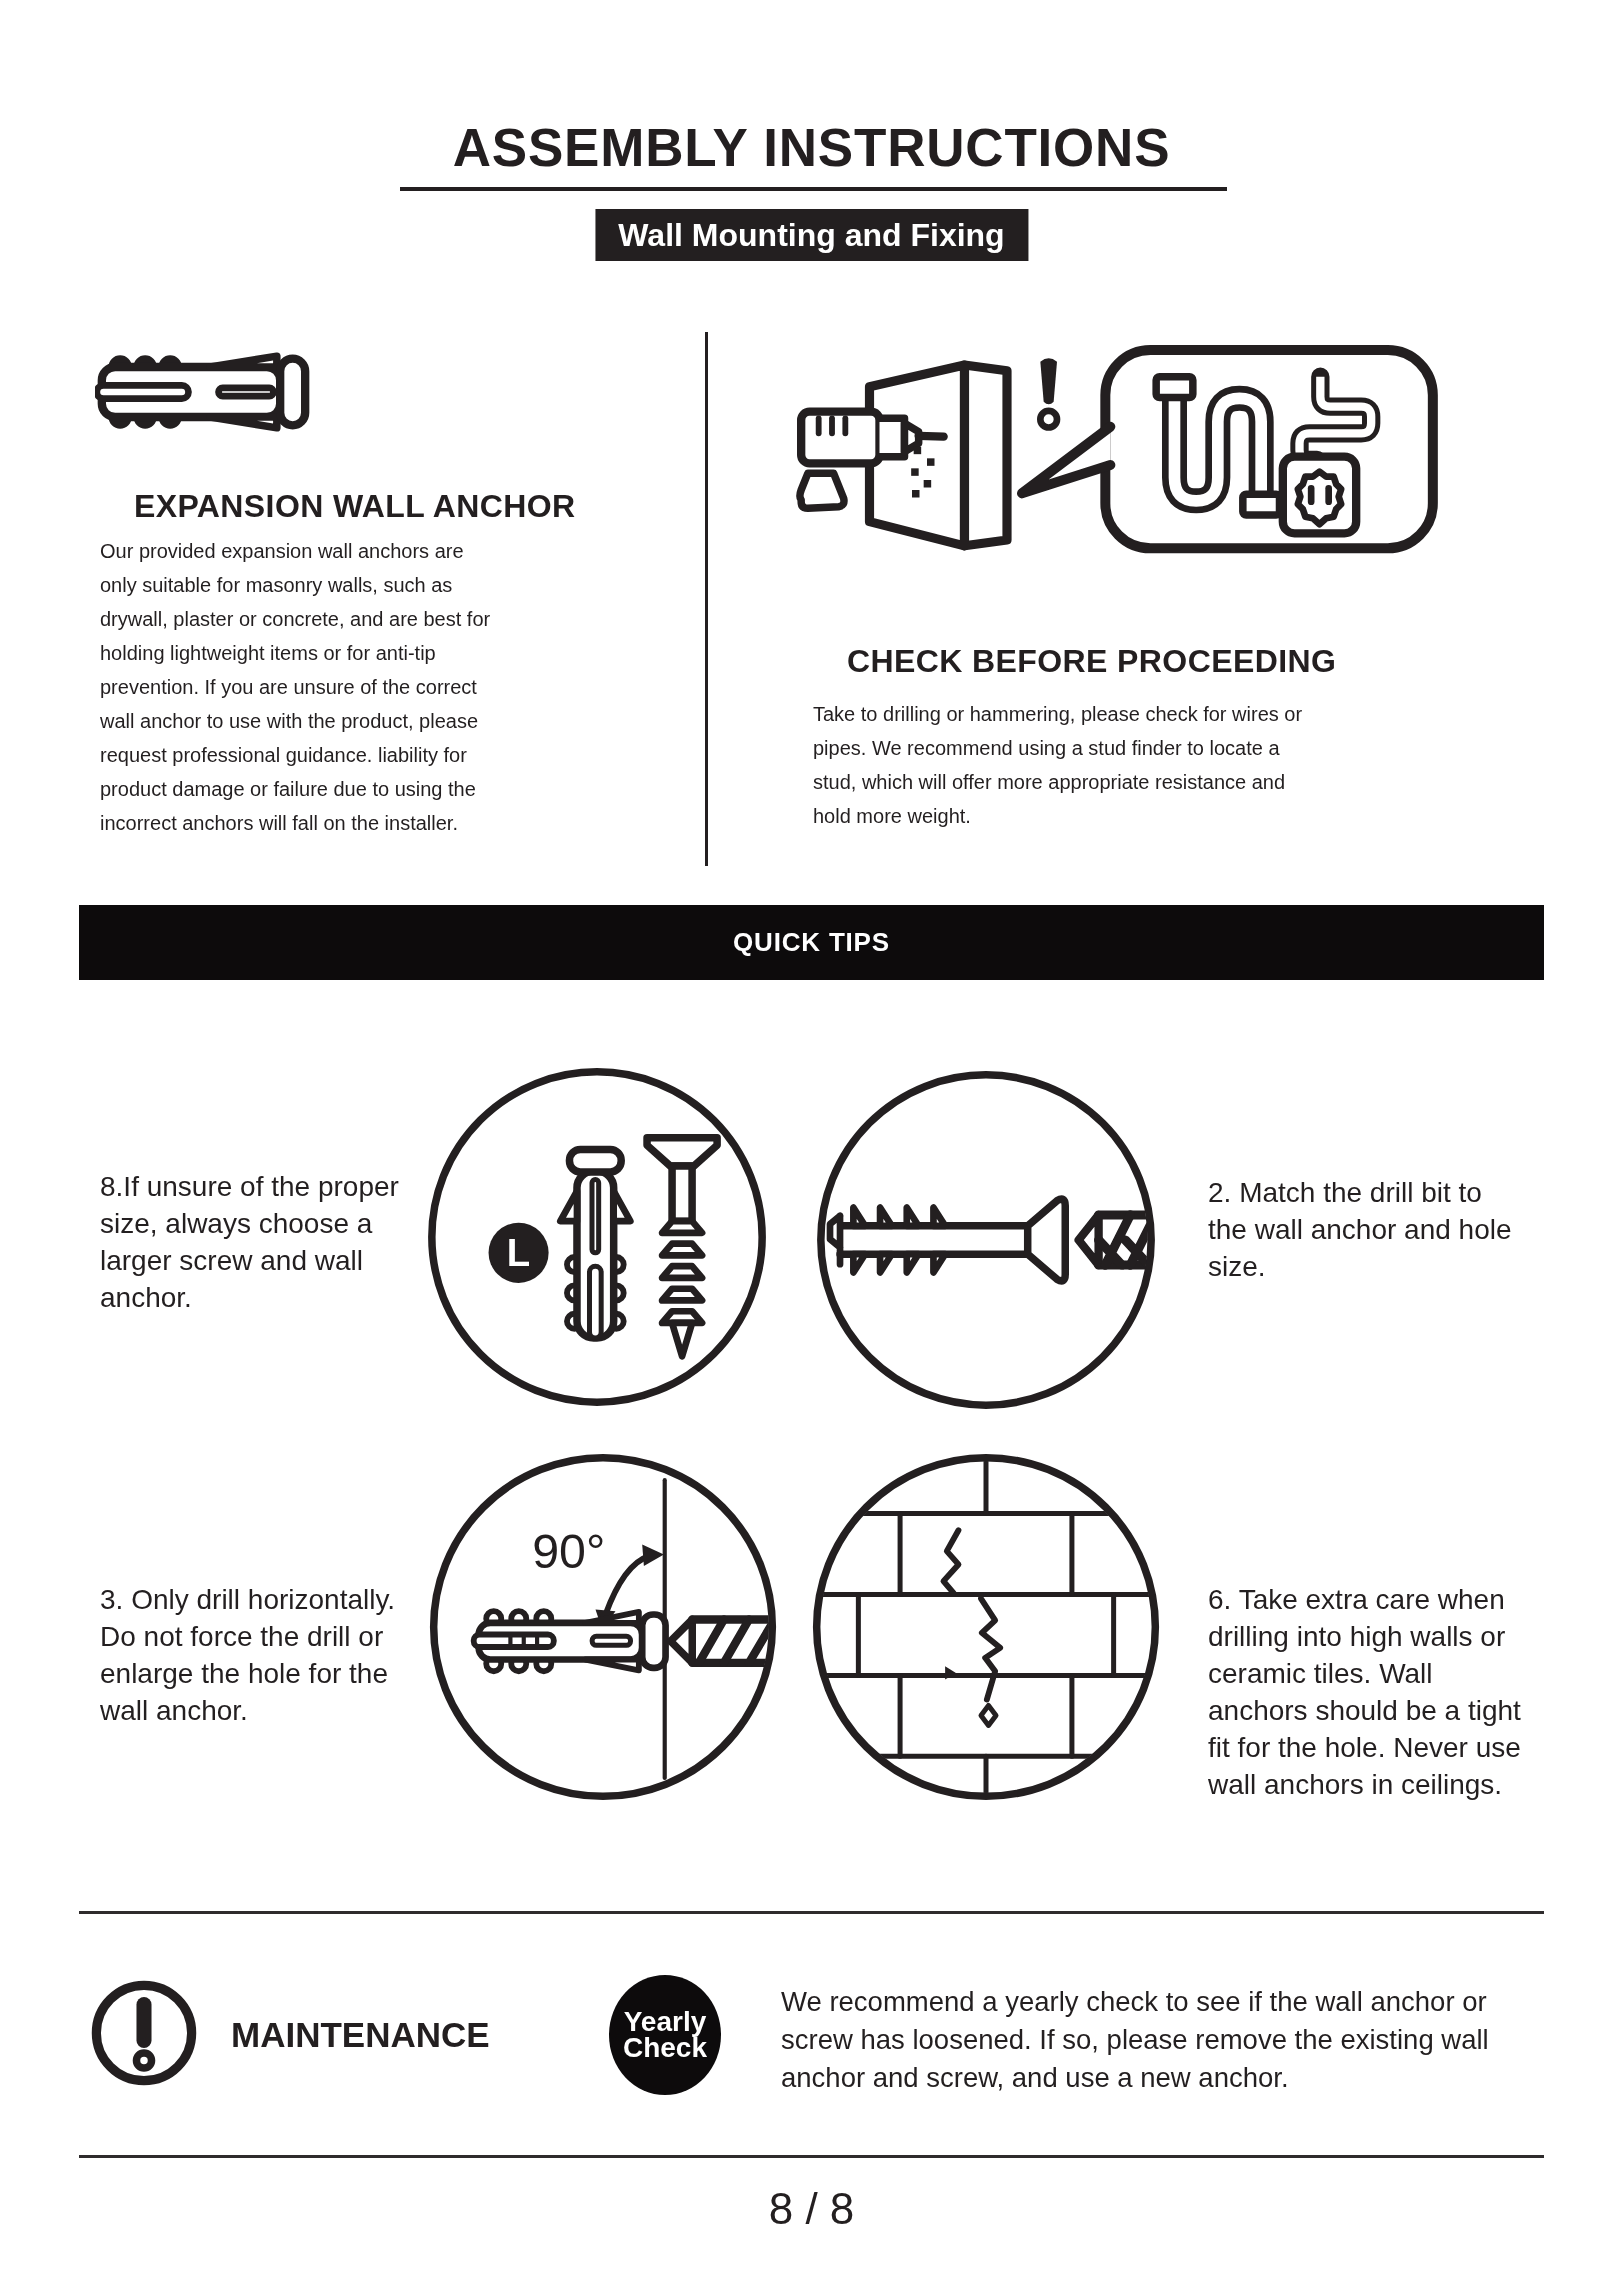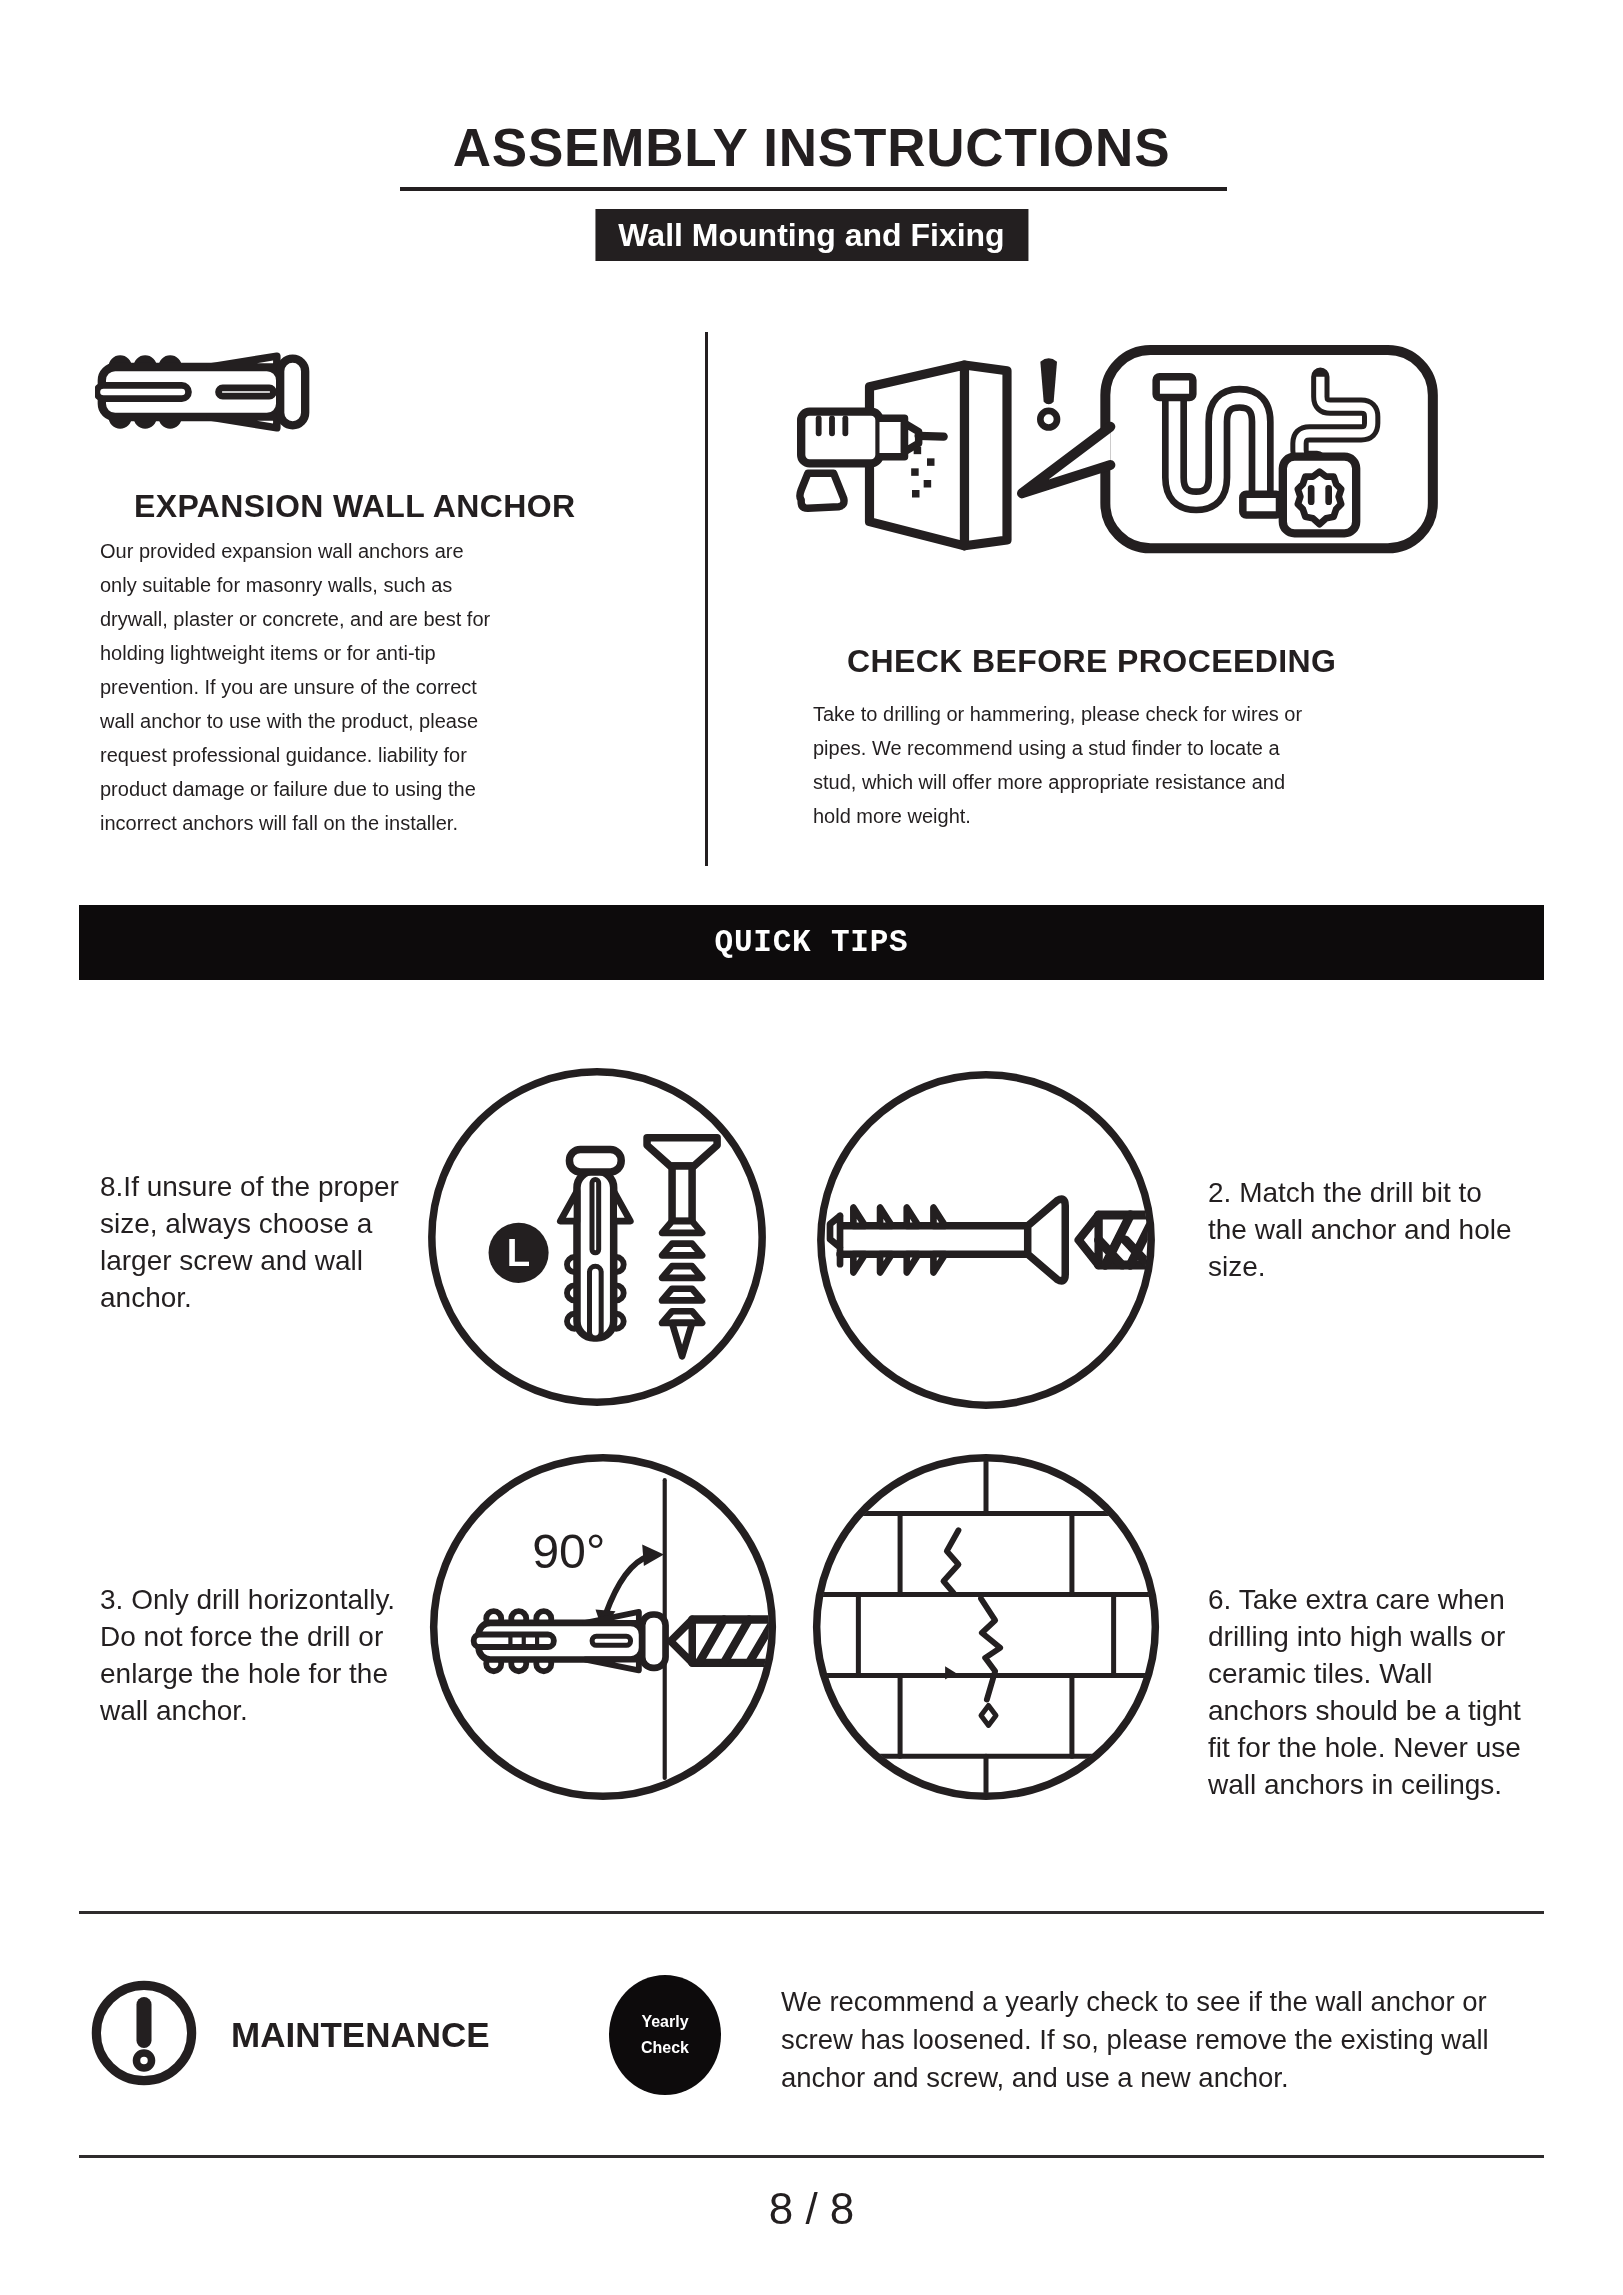--- a/index.html
+++ b/index.html
@@ -8,27 +8,27 @@
   .abs{position:absolute;}
   .pre{white-space:pre-line;}
   .page-title{left:0;top:117px;width:100%;text-align:center;font-size:53px;font-weight:700;letter-spacing:0.8px;}
   .title-underline{left:400px;top:187px;width:827px;height:4.2px;background:#231f20;}
   .subtitle-badge{left:50%;transform:translateX(-50%);top:209px;background:#231f20;color:#fff;
                   font-size:32px;font-weight:700;padding:7.5px 23.4px;white-space:nowrap;}
   .col-heading{font-size:32px;font-weight:700;letter-spacing:0.4px;line-height:38px;white-space:nowrap;margin-left:34px;}
   .body-text{font-size:20px;line-height:34px;}
   .v-divider{left:705px;top:332px;width:2.5px;height:534px;background:#231f20;}
   .banner{left:79px;top:905px;width:1465px;height:75px;background:#0d0b0c;color:#fff;
-          display:flex;align-items:center;justify-content:center;font-size:31px;font-weight:700;letter-spacing:0.8px;font-family:Liberation Mono, monospace;}
+          display:flex;align-items:center;justify-content:center;font-size:26px;font-weight:700;letter-spacing:0.8px;}
   .tip-text{font-size:28px;line-height:37px;}
   .hrule{left:79px;width:1465px;height:2.5px;background:#2e2b2c;}
   .maint-heading{font-size:35px;font-weight:700;white-space:nowrap;}
   .yearly-badge{left:609px;top:1975px;width:112px;height:120px;border-radius:50%;background:#0d0b0c;color:#fff;
                 display:flex;align-items:center;justify-content:center;text-align:center;
-                font-size:16px;line-height:26px;font-weight:700;}
+                font-size:28px;line-height:26px;font-weight:700;}
   .maint-body{font-size:27.5px;line-height:38px;}
   .page-num{left:0;top:2184px;width:100%;text-align:center;font-size:44px;}
   svg{display:block;}
   .ink-stroke{stroke:#231f20;fill:none;stroke-linecap:round;stroke-linejoin:round;}
   .ink-fill{fill:#231f20;stroke:none;}
   .white-fill{fill:#ffffff;}
 </style>
 </head>
 <body>
 

